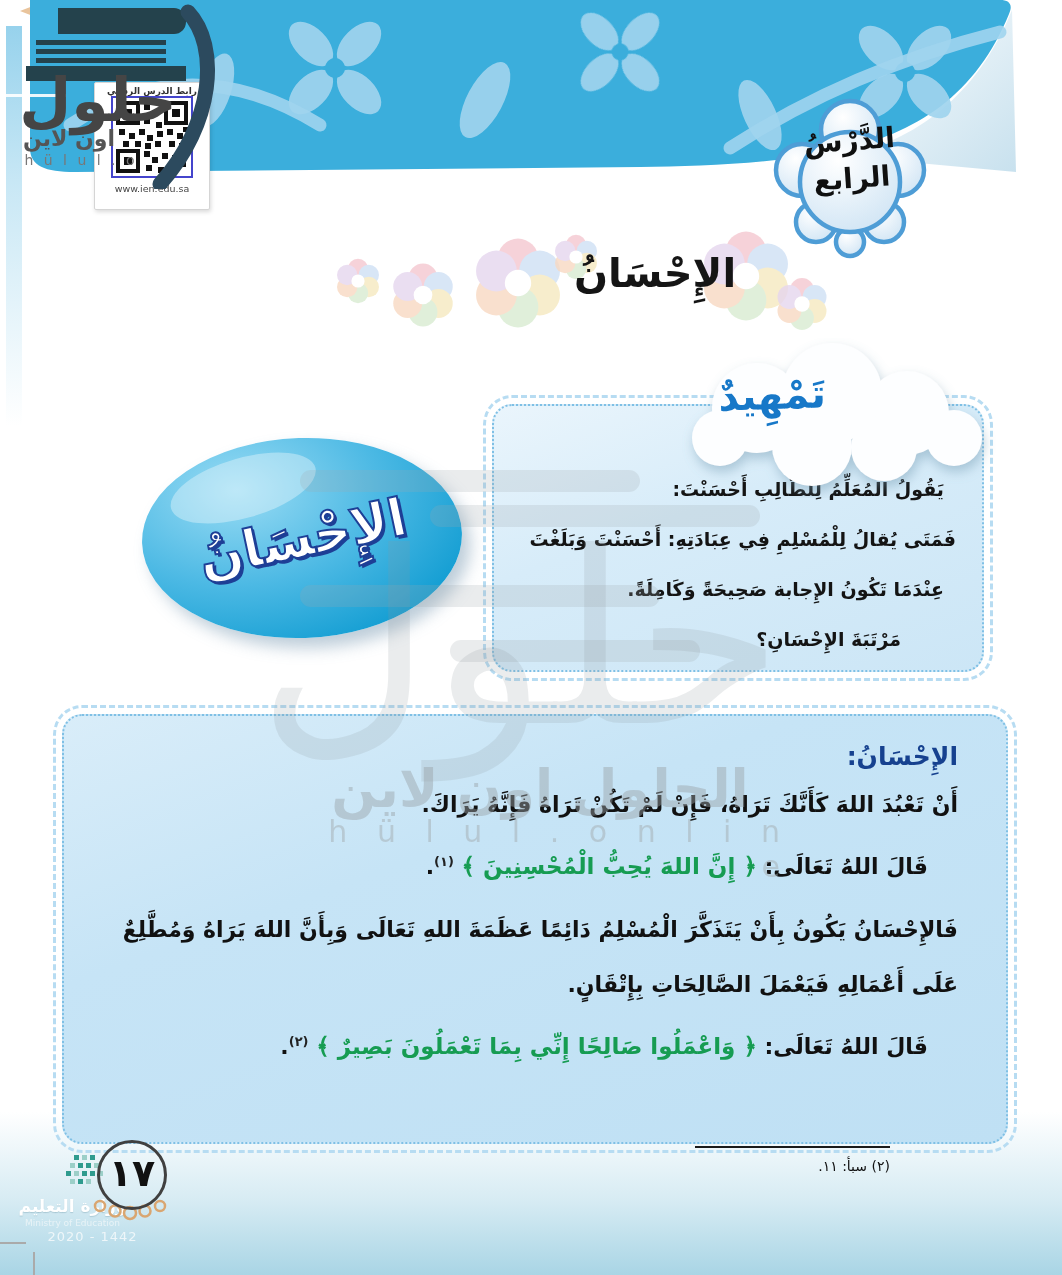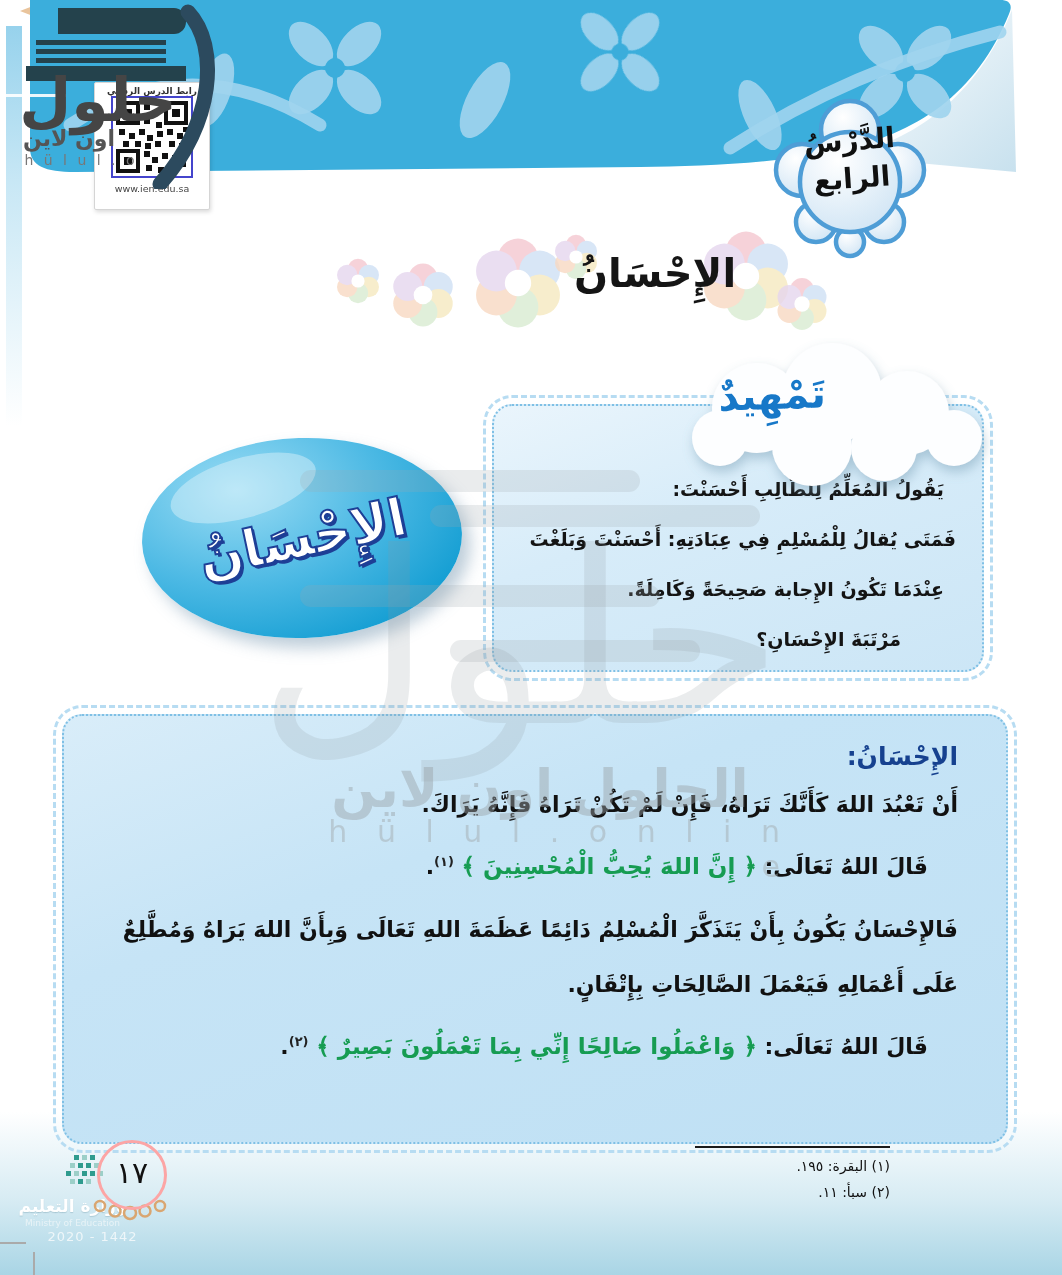--- a/index.html
+++ b/index.html
@@ -98,22 +98,22 @@
 
   
   .footer-grad{left:0;top:1112px;width:1062px;height:163px;z-index:1;
       background:linear-gradient(180deg,rgba(230,243,248,0) 0%,#d6ebf3 55%,#a9d5e5 100%);}
   .ministry-dots{left:60px;top:1154px;z-index:3;}
   .ministry-ar{left:0px;top:1196px;width:145px;text-align:center;font-size:17px;font-weight:bold;
       color:#ffffff;z-index:3;direction:rtl;text-shadow:0 1px 1px rgba(120,160,175,.4);}
   .ministry-en{left:0px;top:1218px;width:145px;text-align:center;font-size:9px;color:#e8f3f7;z-index:3;}
   .ministry-years{left:0px;top:1229px;width:145px;text-align:center;font-size:13px;color:#eef6f9;
       letter-spacing:1px;z-index:3;margin-left:20px;}
-  .page-circle{left:97px;top:1140px;width:64px;height:64px;border:3px solid #fca5a5;border-radius:50%;
-      z-index:4;text-align:center;line-height:60px;font-size:30px;font-weight:normal;color:#111;}
+  .page-circle{left:97px;top:1140px;width:64px;height:64px;border:3px solid #404040;border-radius:50%;
+      z-index:4;text-align:center;line-height:60px;font-size:38px;font-weight:bold;color:#111;}
   .circle-decor{left:90px;top:1198px;z-index:3;}
   .corner-v{left:33px;top:1252px;width:2px;height:23px;background:#aaa;z-index:2;}
   .corner-h{left:0;top:1242px;width:26px;height:2px;background:#aaa;z-index:2;}
 </style>
 </head>
 <body>
 
 <div class="page">
 
   <div class="abs left-strip"></div>
@@ -290,21 +290,20 @@
   <div class="abs wm wm-bar" style="left:300px;top:470px;width:340px;"></div>
   <div class="abs wm wm-bar" style="left:430px;top:505px;width:330px;"></div>
   <div class="abs wm wm-bar" style="left:300px;top:585px;width:360px;"></div>
   <div class="abs wm wm-bar" style="left:450px;top:640px;width:250px;"></div>
   <div class="abs wm wm-big">حلول</div>
   <div class="abs wm wm-line-ar">الحلول  اون لاين</div>
   <div class="abs wm wm-line-latin">h ü l u l . o n l i n e</div>
 
   <div class="abs footnotes">
     <div class="fn-sep"></div>
-    <div class="fn-line">(١) البقرة: ١٩٥.</div>
     <div class="fn-line">(٢) سبأ: ١١.</div>
   </div>
 
   <div class="abs footer-grad"></div>
   <svg class="abs ministry-dots" width="48" height="36" viewBox="0 0 48 36">
     <g>
       <rect x="14" y="1" width="5" height="5" fill="#2f9b8e"></rect>
         <rect x="22" y="1" width="5" height="5" fill="#9ccfc8"></rect>
       <rect x="30" y="1" width="5" height="5" fill="#2f9b8e"></rect>
       <rect x="10" y="9" width="5" height="5" fill="#9ccfc8"></rect>

